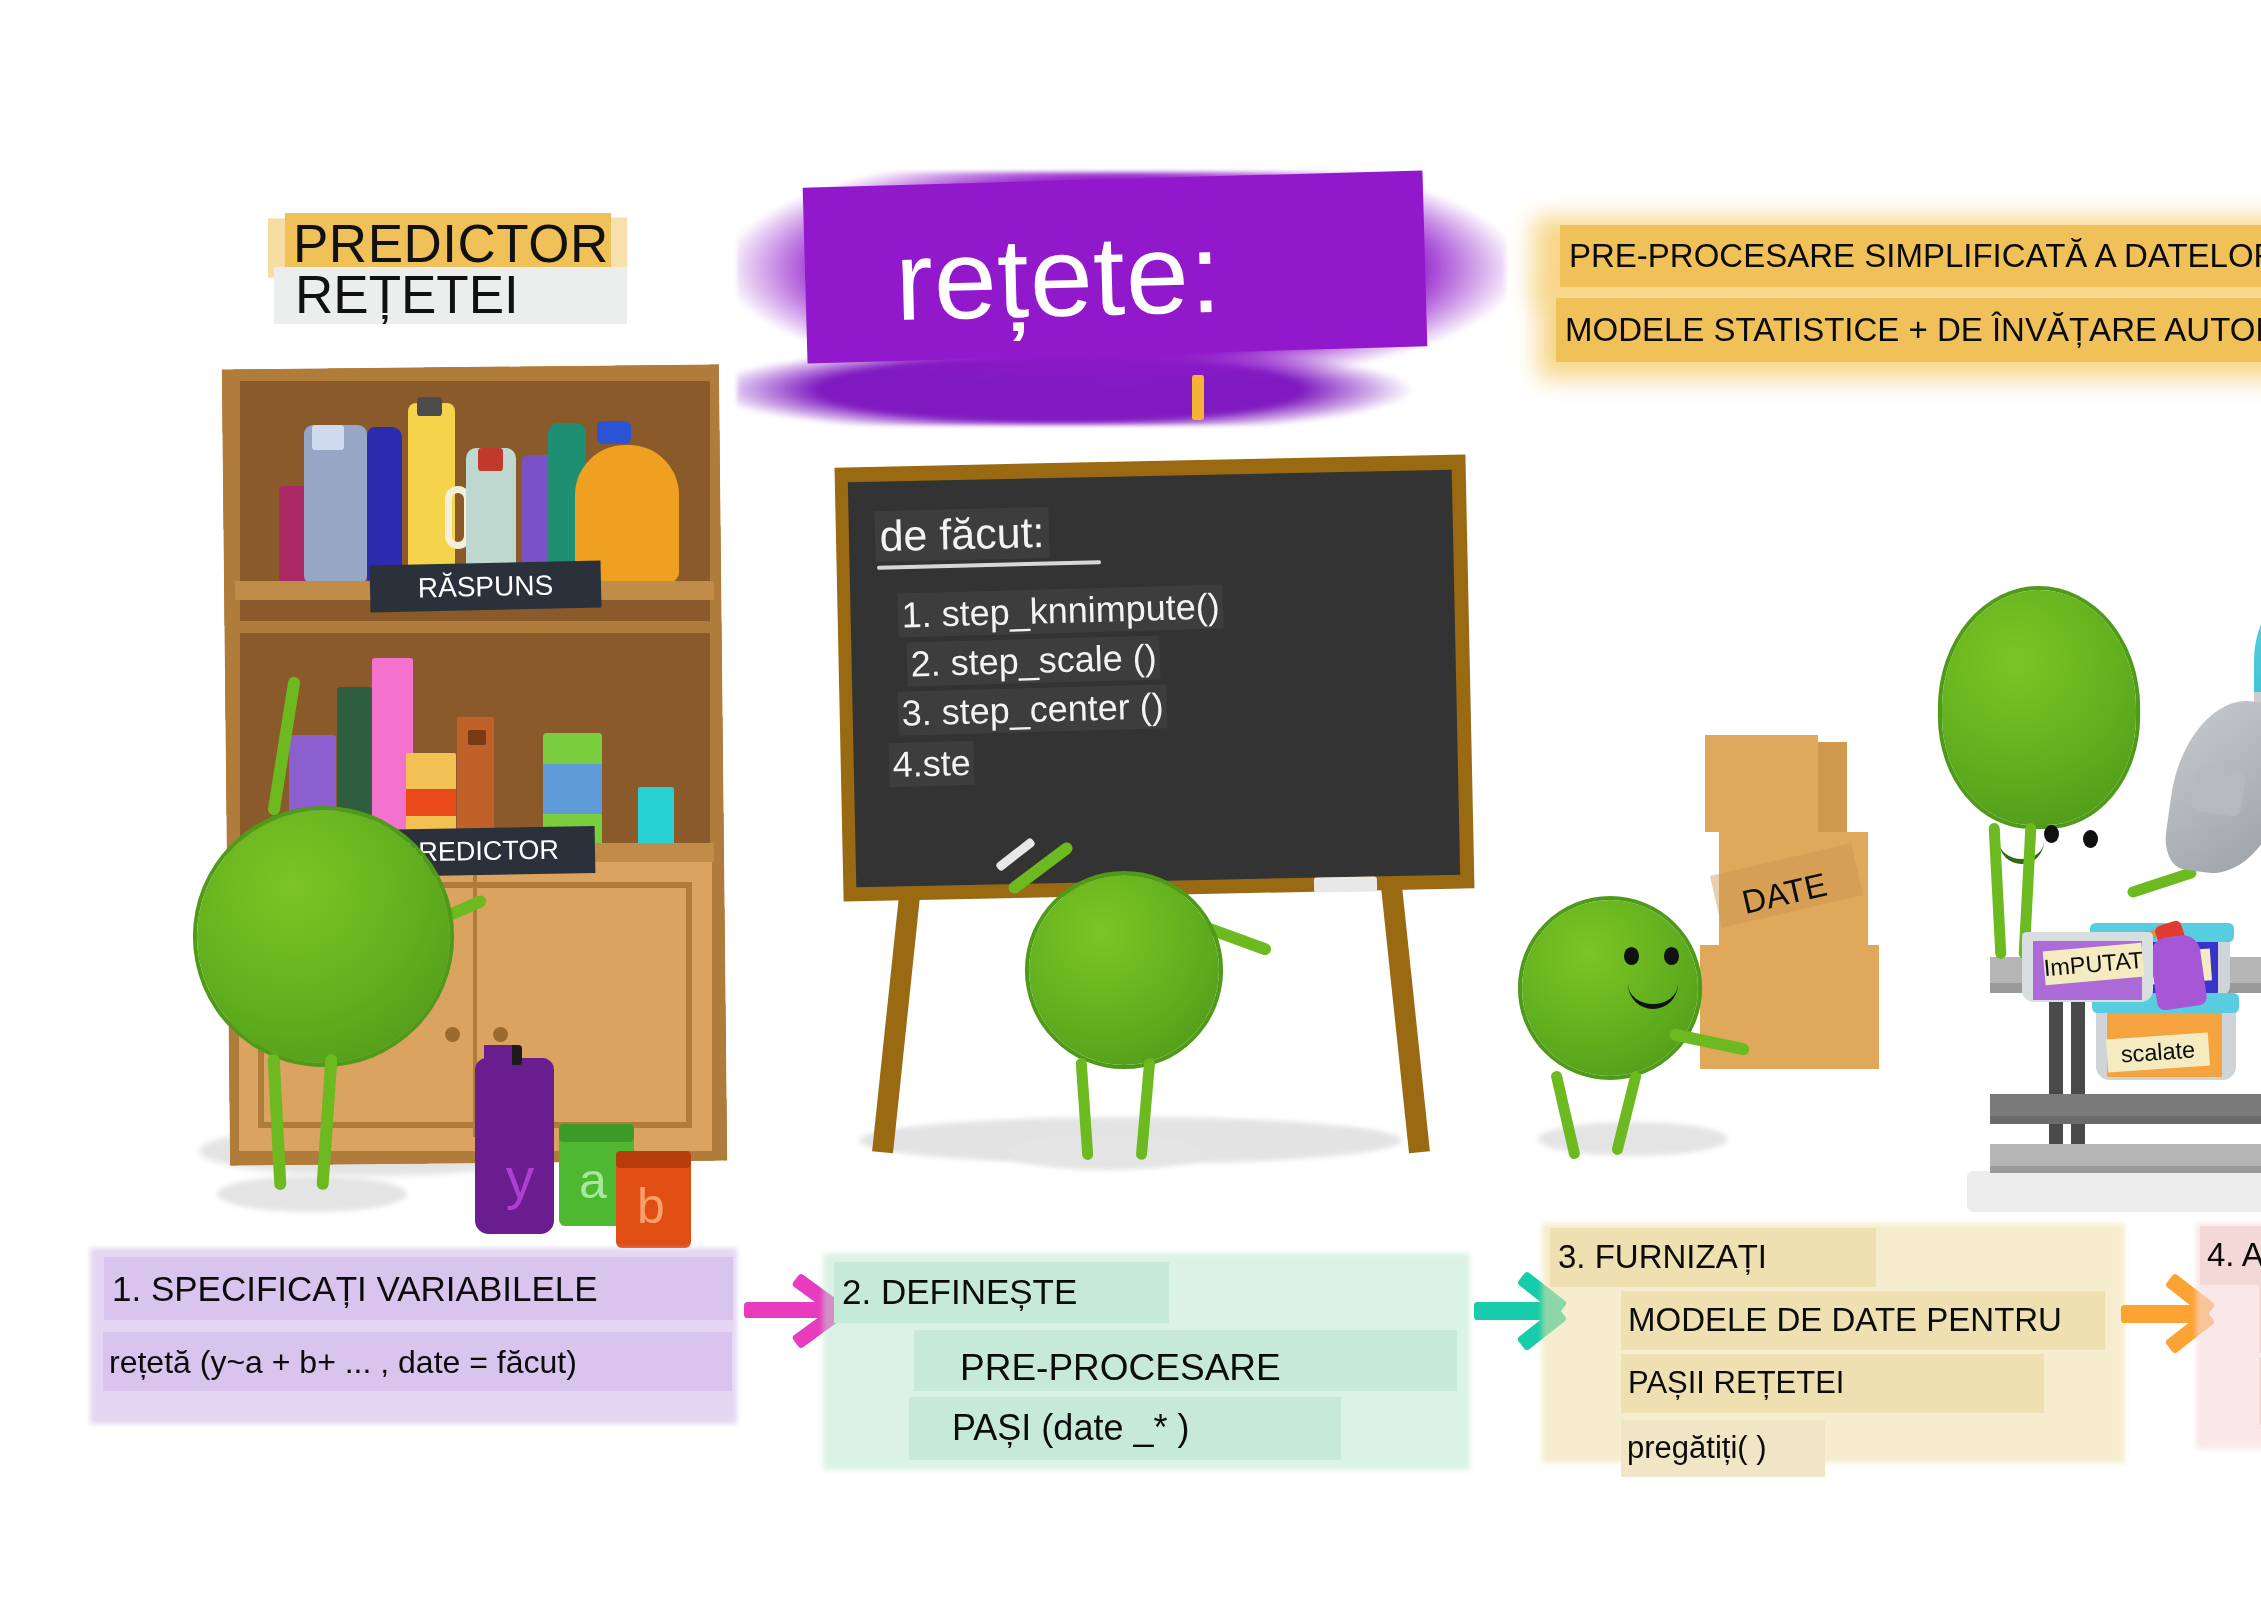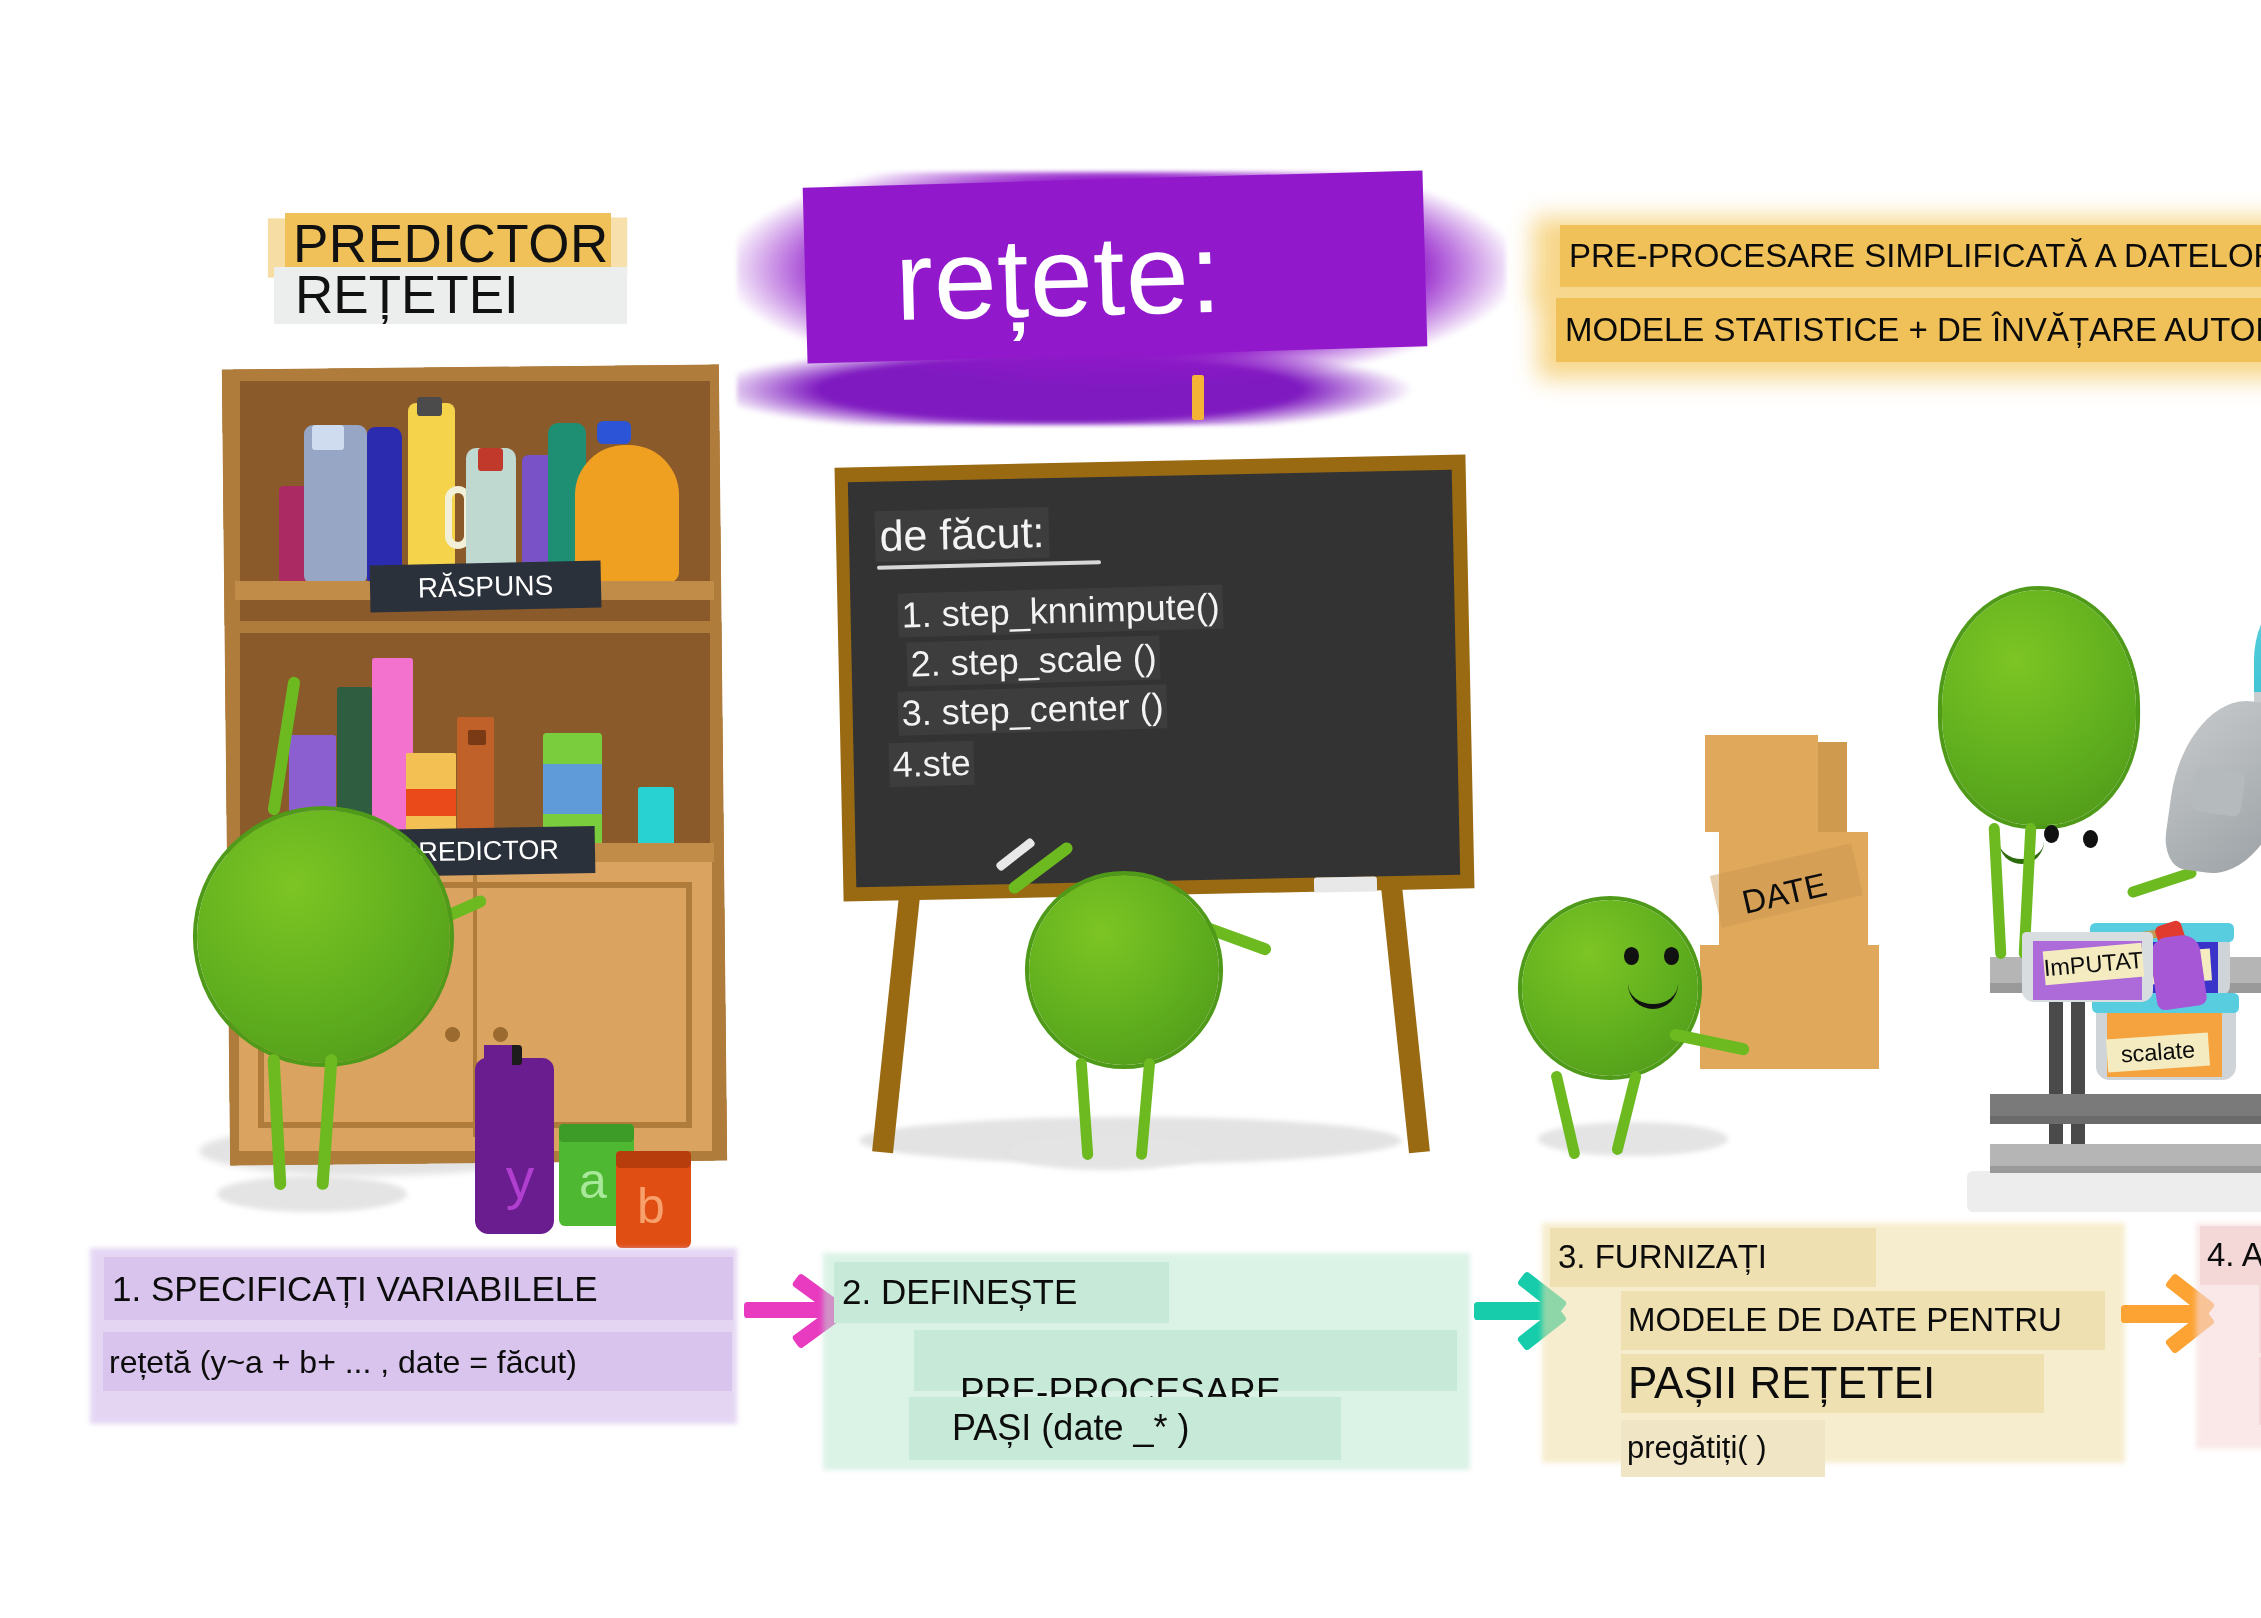--- a/index.html
+++ b/index.html
@@ -320,35 +320,35 @@
 <div class="abs cap-text" style="left:109px;top:1334px;width:642px;height:57px;font-size:32px;">rețetă (y~a + b+ ... , date = făcut)</div>
 
 <div class="abs arrow-shaft" style="left:744px;top:1302px;width:84px;height:16.3px;background:#e83bbf;"></div>
 <div class="abs arrow-head-a" style="left:791px;top:1286px;width:50px;height:15px;background:#e83bbf;transform:rotate(36deg);"></div>
 <div class="abs arrow-head-b" style="left:791px;top:1321px;width:50px;height:15px;background:#e83bbf;transform:rotate(-36deg);"></div>
 
 <div class="abs hl" style="left:823px;top:1253px;width:647px;height:217px;background:#b9e6cf;opacity:.5;"></div>
 <div class="abs cap-bg" style="left:834px;top:1262px;width:335px;height:61px;background:#c7ead8;"></div>
 <div class="abs cap-text" style="left:842px;top:1262px;width:344px;height:60px;font-size:35px;">2. DEFINEȘTE</div>
 <div class="abs cap-bg" style="left:914px;top:1330px;width:543px;height:61px;background:#c7ead8;"></div>
-<div class="abs cap-text" style="left:960px;top:1330px;width:543px;height:76px;font-size:37px;margin-top:24px;">PRE-PROCESARE</div>
+<div class="abs cap-text" style="left:960px;top:1330px;width:543px;height:76px;font-size:37px;">PRE-PROCESARE</div>
 <div class="abs cap-bg" style="left:909px;top:1397px;width:432px;height:63px;background:#c7ead8;"></div>
 <div class="abs cap-text" style="left:952px;top:1397px;width:452px;height:62px;font-size:36px;">PAȘI (date _* )</div>
 
 <div class="abs arrow-shaft" style="left:1474px;top:1302px;width:84px;height:18px;background:#16ccaa;"></div>
 <div class="abs arrow-head-a" style="left:1516px;top:1285px;width:52px;height:16.3px;background:#16ccaa;transform:rotate(38deg);"></div>
 <div class="abs arrow-head-b" style="left:1516px;top:1321px;width:52px;height:16.3px;background:#16ccaa;transform:rotate(-38deg);"></div>
 
 <div class="abs hl" style="left:1542px;top:1223px;width:583px;height:240px;background:#f0dfa8;opacity:.55;"></div>
 <div class="abs cap-bg" style="left:1550px;top:1228px;width:326px;height:59px;background:#eee0b0;"></div>
 <div class="abs cap-text" style="left:1558px;top:1228px;width:335px;height:58px;font-size:33px;">3. FURNIZAȚI</div>
 <div class="abs cap-bg" style="left:1621px;top:1291px;width:484px;height:59px;background:#eee0b0;"></div>
 <div class="abs cap-text" style="left:1628px;top:1291px;width:497px;height:58px;font-size:33px;">MODELE DE DATE PENTRU</div>
 <div class="abs cap-bg" style="left:1621px;top:1354px;width:423px;height:59px;background:#eee0b0;"></div>
-<div class="abs cap-text" style="left:1628px;top:1354px;width:434px;height:58px;font-size:44px;">PAȘII REȚETEI</div>
+<div class="abs cap-text" style="left:1628px;top:1354px;width:434px;height:58px;font-size:31px;">PAȘII REȚETEI</div>
 <div class="abs cap-bg" style="left:1621px;top:1420px;width:204px;height:57px;background:#f0e6c6;"></div>
 <div class="abs cap-text" style="left:1627px;top:1420px;width:213px;height:56px;font-size:31px;">pregătiți( )</div>
 
 <div class="abs arrow-shaft" style="left:2121px;top:1305px;width:86px;height:18px;background:#fca333;"></div>
 <div class="abs arrow-head-a" style="left:2164px;top:1287px;width:52px;height:16.3px;background:#fca333;transform:rotate(38deg);"></div>
 <div class="abs arrow-head-b" style="left:2164px;top:1324px;width:52px;height:16.3px;background:#fca333;transform:rotate(-38deg);"></div>
 
 <div class="abs hl" style="left:2196px;top:1223px;width:601px;height:226px;background:#f7dada;opacity:.6;"></div>
 <div class="abs cap-bg" style="left:2200px;top:1226px;width:253px;height:59px;background:#f4d7d7;"></div>
 <div class="abs cap-text" style="left:2207px;top:1226px;width:262px;height:58px;font-size:33px;">4. APLICAȚI</div>

